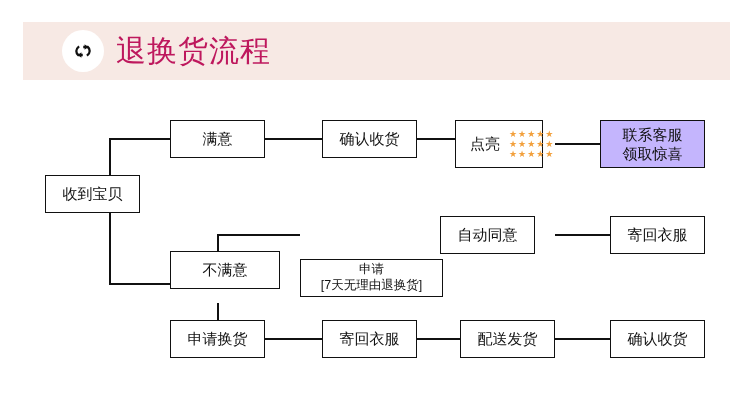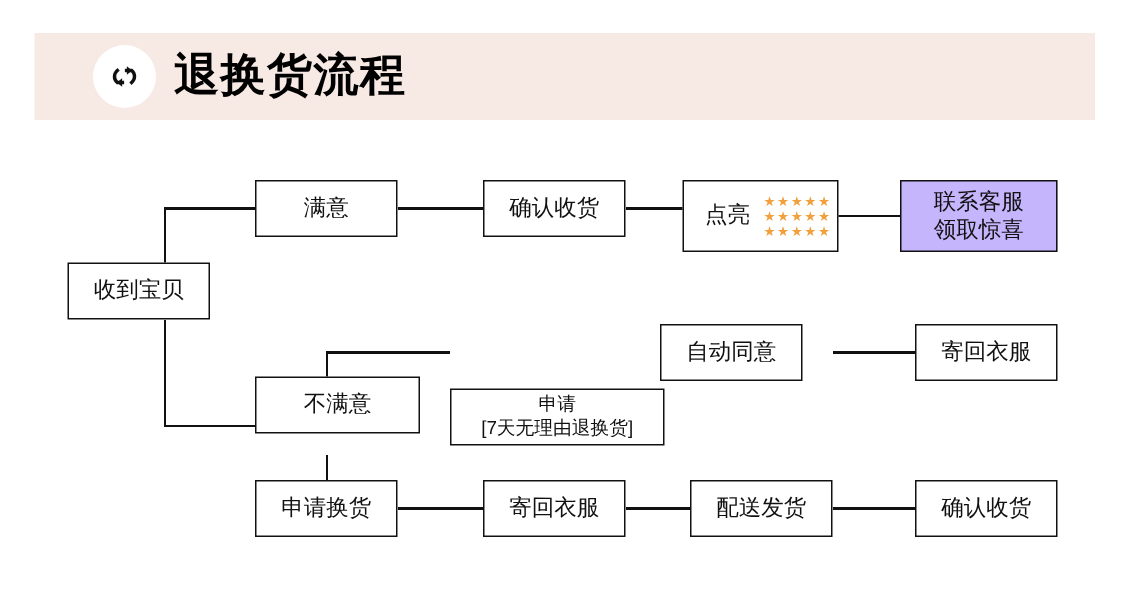--- a/index.html
+++ b/index.html
@@ -38,23 +38,23 @@
     justify-content: center;
   }
   #header-icon svg { display: block; }
   #header-title {
     position: absolute;
     left: 116px;
     top: 30px;
     height: 42px;
     line-height: 42px;
     font-size: 30px;
-    font-weight: bold;
+    font-weight: normal;
     letter-spacing: 1px;
-    color: #000000;
+    color: #be185d;
     white-space: nowrap;
   }
 
   
   #flow {
     position: absolute;
     left: 0;
     top: 0;
     width: 750px;
     height: 400px;
@@ -155,21 +155,21 @@
   </div>
 
   <div class="node" style="left:170px; top:120px; width:95px; height:38px;">
     <span class="node-label">满意</span>
   </div>
 
   <div class="node" style="left:322px; top:120px; width:95px; height:38px;">
     <span class="node-label">确认收货</span>
   </div>
 
-  <div class="node rating" style="left:455px; top:120px; width:104px; height:48px;">
+  <div class="node rating" style="left:455px; top:120px; width:88px; height:48px;">
     <span class="rating-text">点亮</span>
     <span class="stars-grid">
       <span class="stars-row">
         <span class="star">★</span>
           <span class="star">★</span>
           <span class="star">★</span>
           <span class="star">★</span>
           <span class="star">★</span>
       </span>
       <span class="stars-row">

